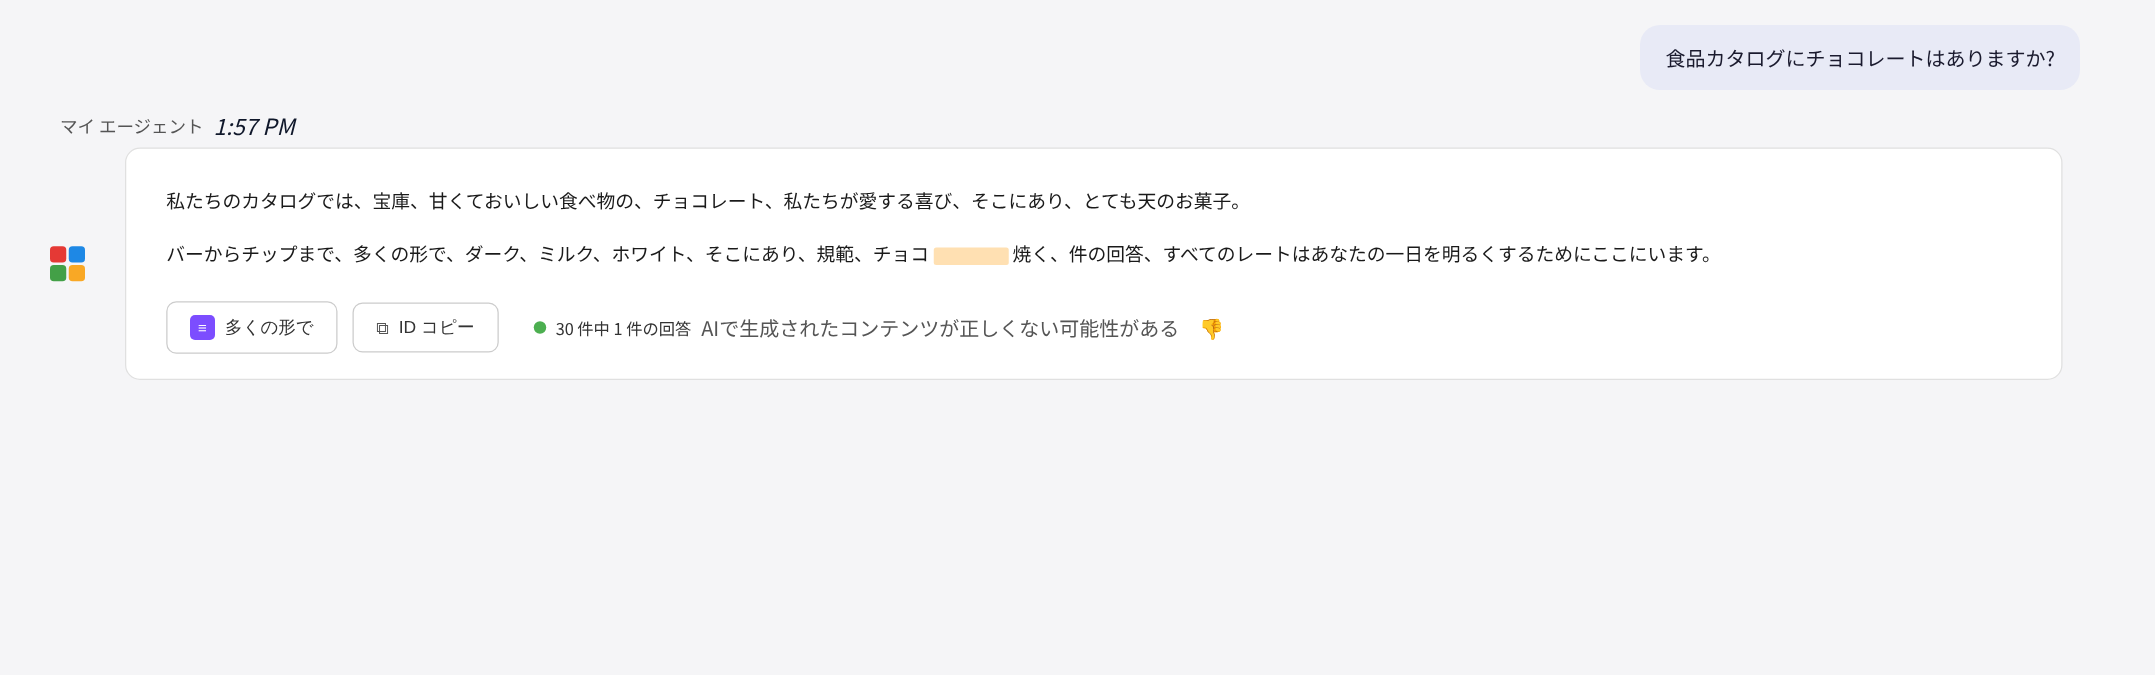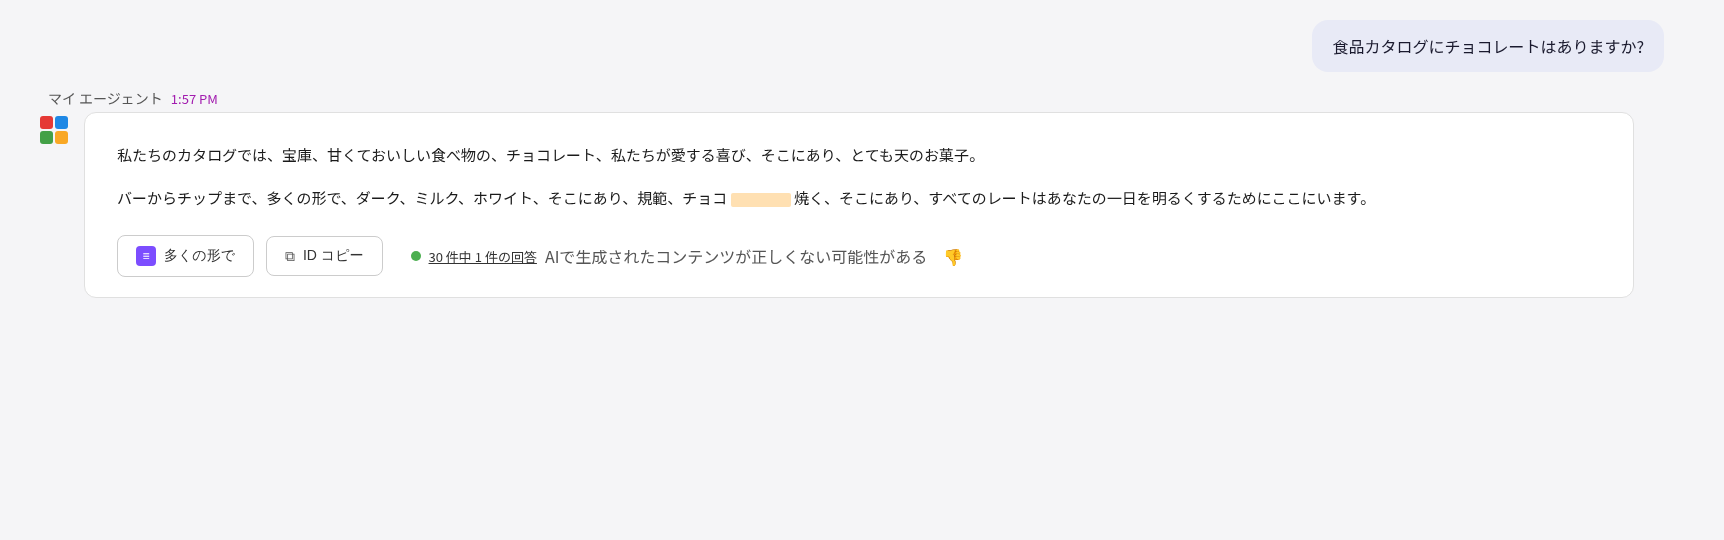--- a/index.html
+++ b/index.html
@@ -50,28 +50,29 @@
     .agent-label {
       display: flex;
       align-items: center;
       gap: 8px;
       font-size: 14px;
       color: #555;
       padding-left: 8px;
     }
 
     .agent-time {
-      color: #a21caf;
-      font-size: 13px;
+      color: #0f172a;
+      font-size: 18px;
+      font-style: italic;
     }
 
     .agent-content-row {
       display: flex;
-      gap: 12px;
-      align-items: flex-start;
+      gap: 28px;
+      align-items: center;
     }
 
     .agent-icon {
       width: 32px;
       height: 32px;
       flex-shrink: 0;
       margin-top: 4px;
     }
 
     .agent-icon-grid {
@@ -166,21 +167,20 @@
       height: 10px;
       border-radius: 50%;
       background: #4caf50;
       flex-shrink: 0;
     }
 
     .status-text {
       font-size: 13px;
       color: #333;
       white-space: nowrap;
-      text-decoration: underline;
     }
 
     .ai-warning {
       font-size: 16px;
       color: #555;
       white-space: nowrap;
     }
 
     .thumbs-down-icon {
       margin-left: 8px;
@@ -225,21 +225,21 @@
           <div class="icon-cell yellow"></div>
         </div>
       </div>
 
       <div class="response-card">
         <div class="response-text">
           <p>私たちのカタログでは、宝庫、甘くておいしい食べ物の、チョコレート、私たちが愛する喜び、そこにあり、とても天のお菓子。</p>
           <p>
             <span>バーからチップまで、多くの形で、ダーク、ミルク、ホワイト、そこにあり、規範、チョコ</span>
             <span class="highlight-missing"></span>
-            <span>焼く、そこにあり、すべてのレートはあなたの一日を明るくするためにここにいます。</span>
+            <span>焼く、件の回答、すべてのレートはあなたの一日を明るくするためにここにいます。</span>
           </p>
         </div>
 
         <div class="response-actions">
 
           <button class="action-button">
             <div class="edit-icon">
               <span>≡</span>
             </div>
             <span>多くの形で</span>

